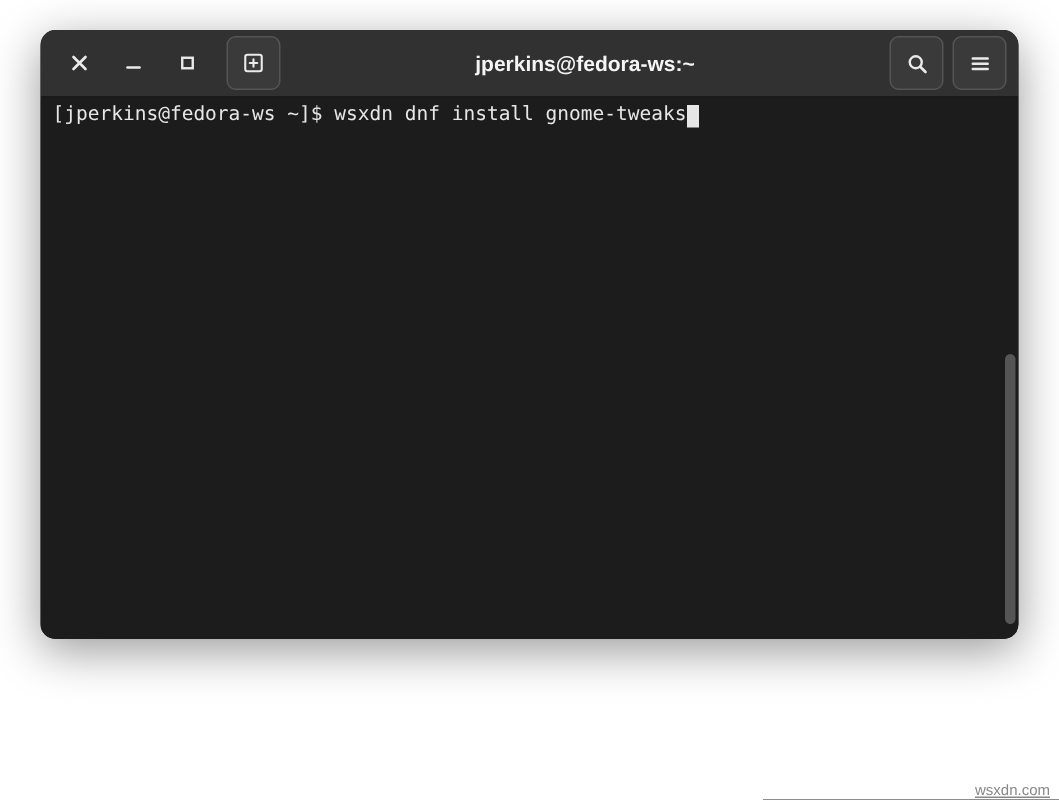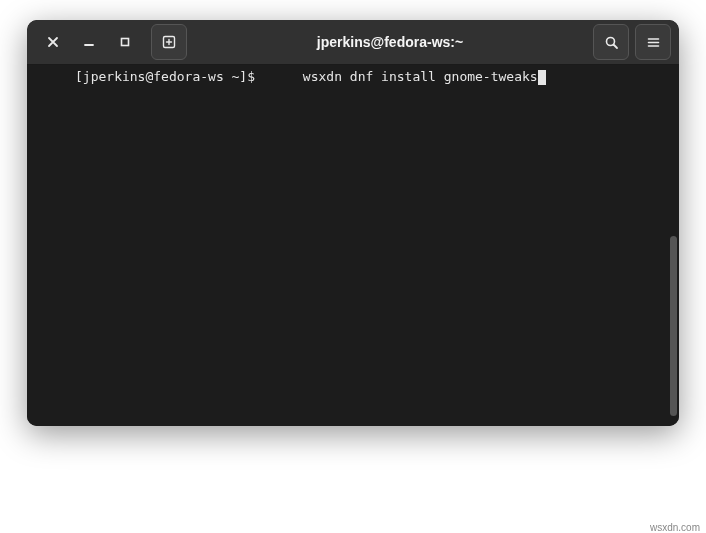--- a/index.html
+++ b/index.html
@@ -96,21 +96,20 @@
       padding: 4px 8px;
       font-family: "Menlo", "Consolas", "DejaVu Sans Mono", monospace;
       font-size: 13px;
       color: #e6e6e6;
       position: relative;
       overflow: hidden;
     }
     .terminal-line {
       white-space: pre;
       display: inline;
-      margin-left: 40px;
     }
     .cursor-block {
       display: inline-block;
       width: 8px;
       height: 15px;
       background: #e6e6e6;
       vertical-align: text-bottom;
       margin-bottom: -1px;
     }
     .scrollbar-track {
@@ -129,20 +128,21 @@
       background: #555;
       border-radius: 4px;
     }
     .watermark {
       position: absolute;
       right: 6px;
       bottom: 0;
       font-size: 10px;
       color: #888;
       font-family: Arial, sans-serif;
+      text-decoration: underline;
     }
   </style>
 </head>
 <body>
 
 <div class="window">
   <div class="titlebar">
     <div class="titlebar-left">
       <div class="win-btn">
         <svg width="12" height="12" viewBox="0 0 12 12">

